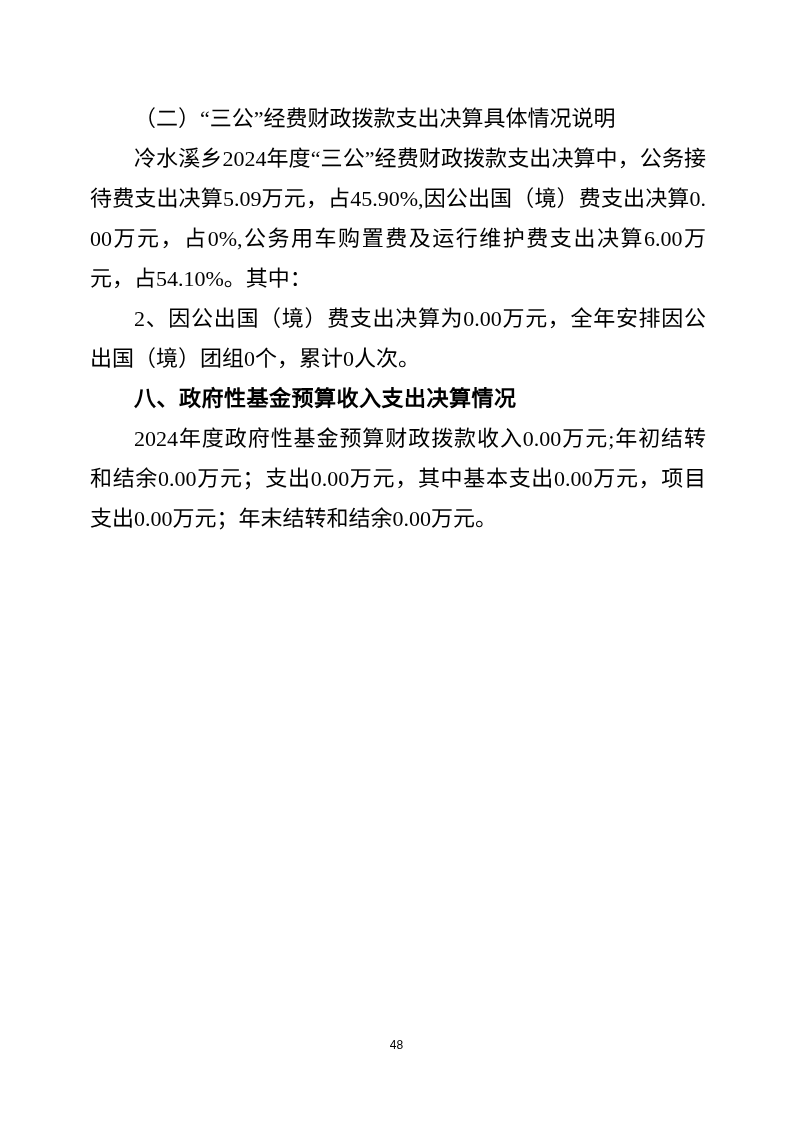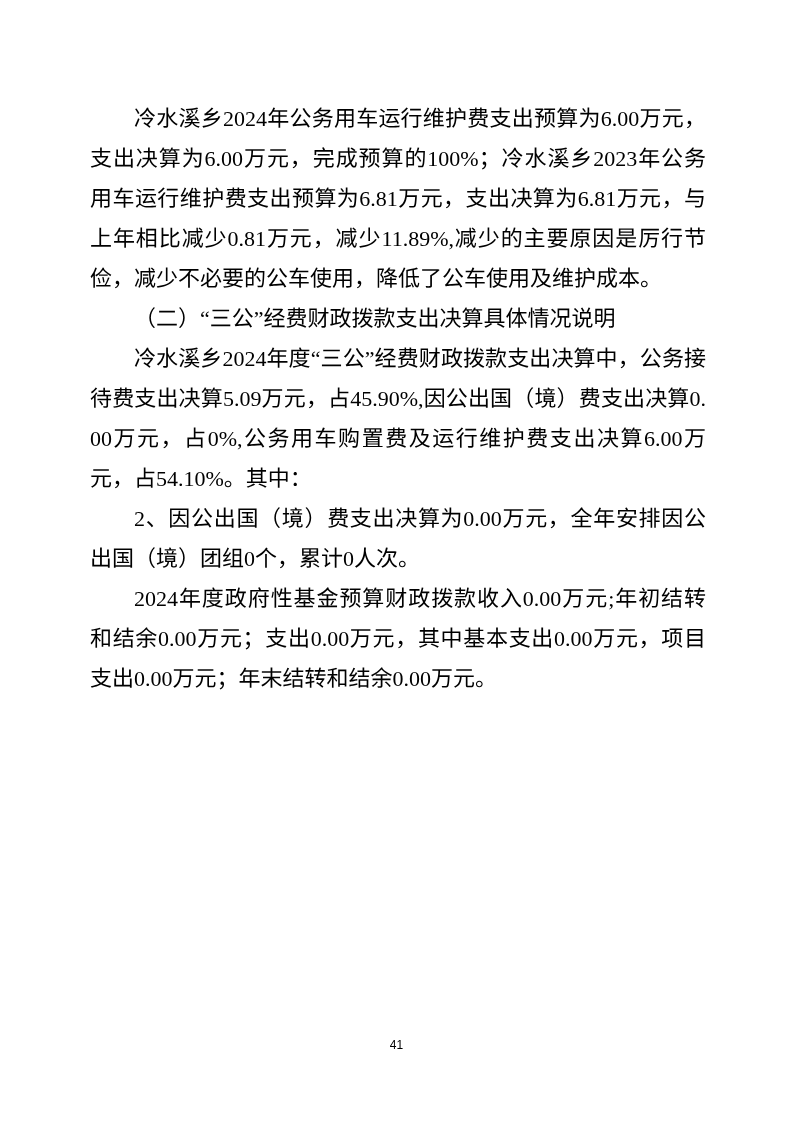--- a/index.html
+++ b/index.html
@@ -51,20 +51,20 @@
     font-family: "Liberation Sans", "DejaVu Sans", sans-serif;
     font-size: 12px;
     color: #000000;
   }
 </style>
 </head>
 <body>
 
 <div class="page">
   <div class="content">
-    <p>冷水溪乡2024年公务用车运行维护费支出预算为6.00万元，支出决算为6.00万元，完成预算的100%；冷水溪乡2023年公务用车运行维护费支出预算为6.81万元，支出决算为6.81万元，与上年相比减少0.81万元，减少11.89%,减少的主要原因是厉行节俭，减少不必要的公车使用，降低了公车使用及维护成本。</p>
     <p class="heading-kai">（二）“三公”经费财政拨款支出决算具体情况说明</p>
     <p>冷水溪乡2024年度“三公”经费财政拨款支出决算中，公务接待费支出决算5.09万元，占45.90%,因公出国（境）费支出决算0.00万元，占0%,公务用车购置费及运行维护费支出决算6.00万元，占54.10%。其中：</p>
     <p>2、因公出国（境）费支出决算为0.00万元，全年安排因公出国（境）团组0个，累计0人次。</p>
+    <p class="heading-hei">八、政府性基金预算收入支出决算情况</p>
     <p>2024年度政府性基金预算财政拨款收入0.00万元;年初结转和结余0.00万元；支出0.00万元，其中基本支出0.00万元，项目支出0.00万元；年末结转和结余0.00万元。</p>
   </div>
-  <div class="page-number">41</div>
+  <div class="page-number">48</div>
 </div>
 
 </body></html>

